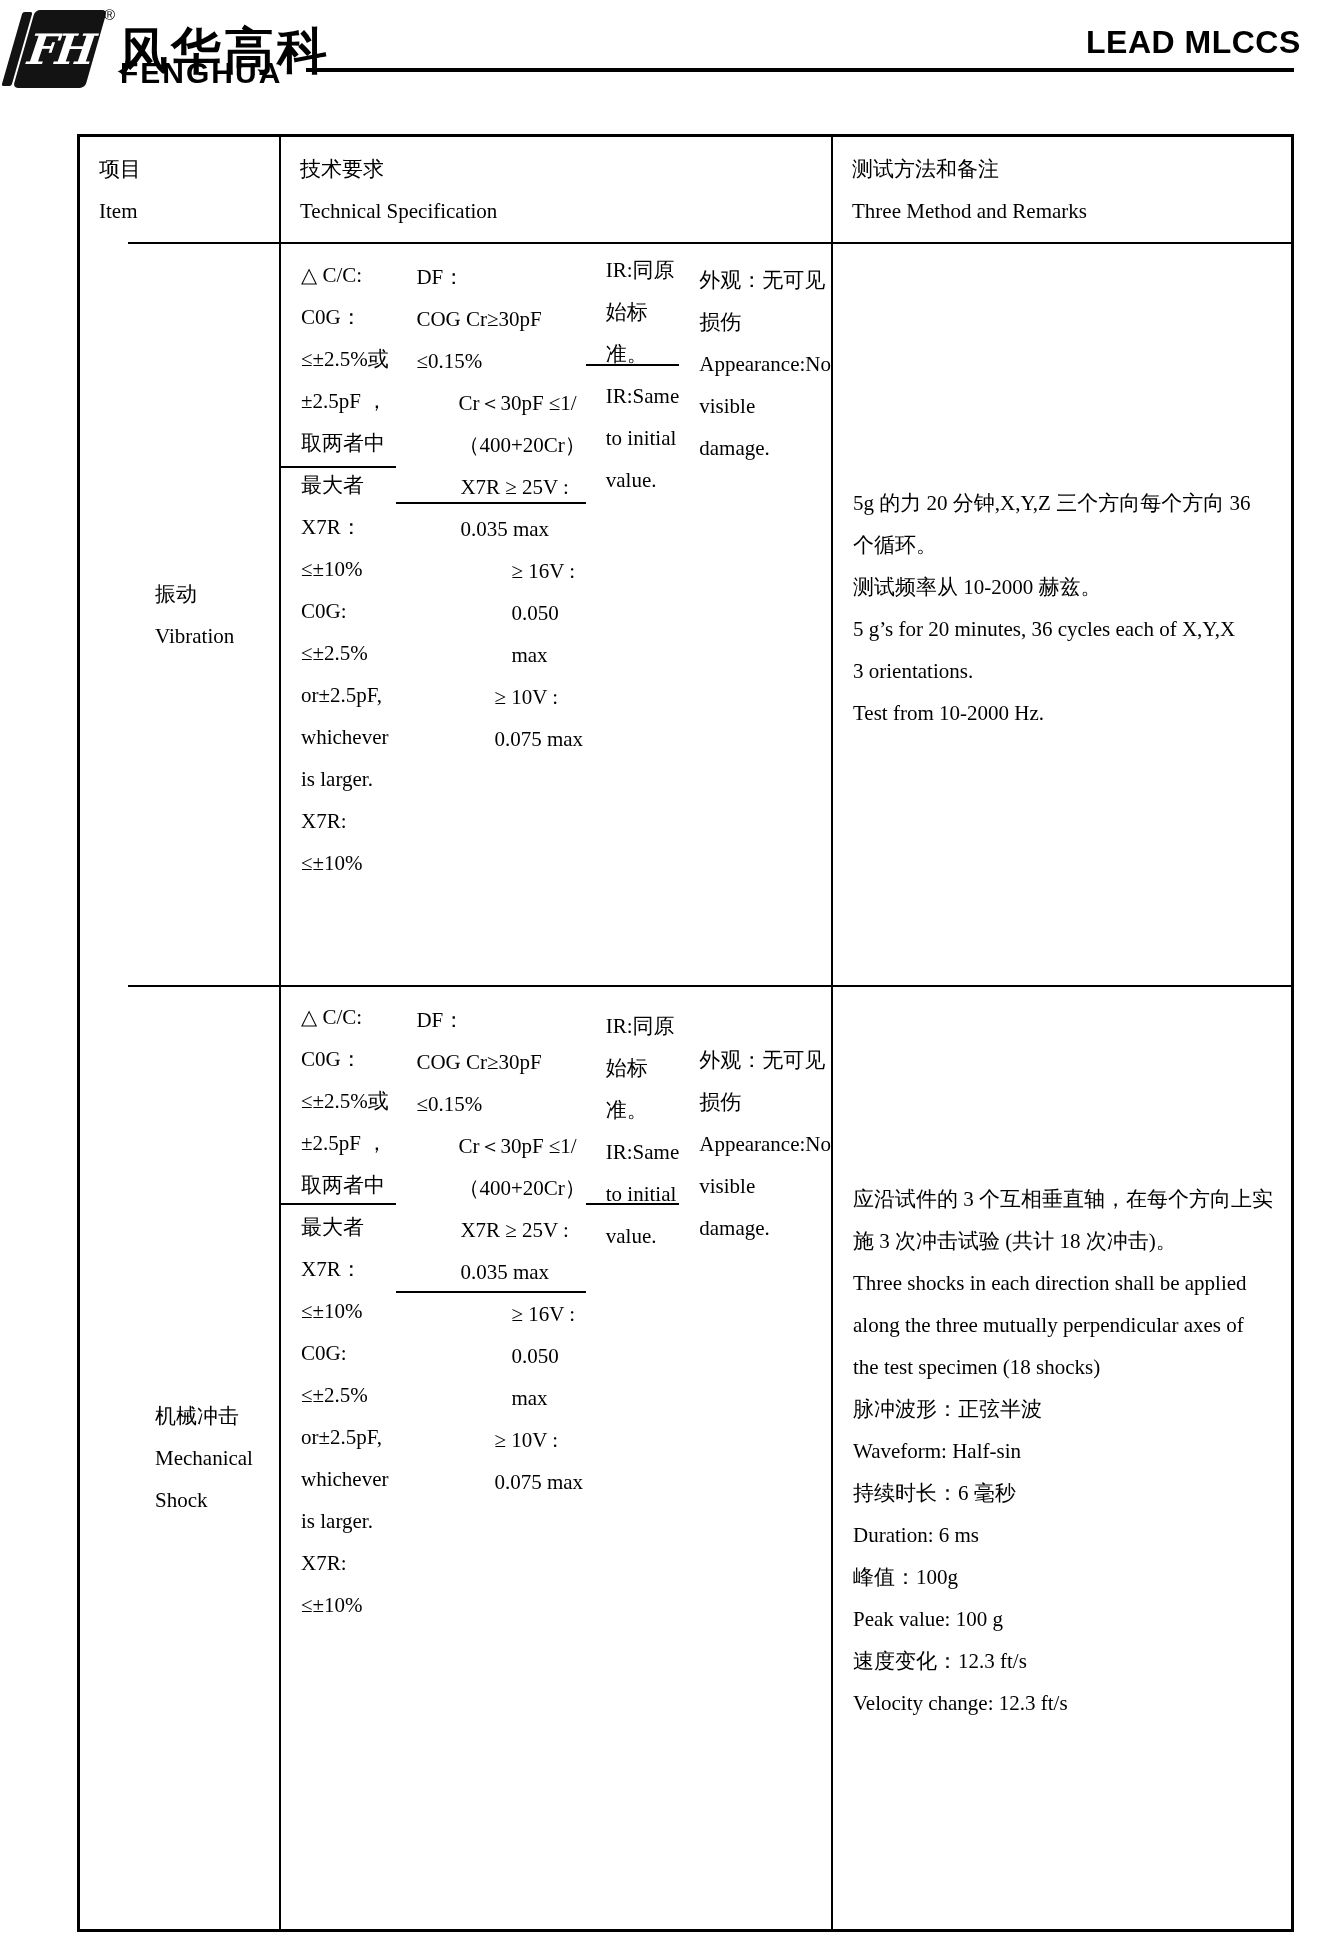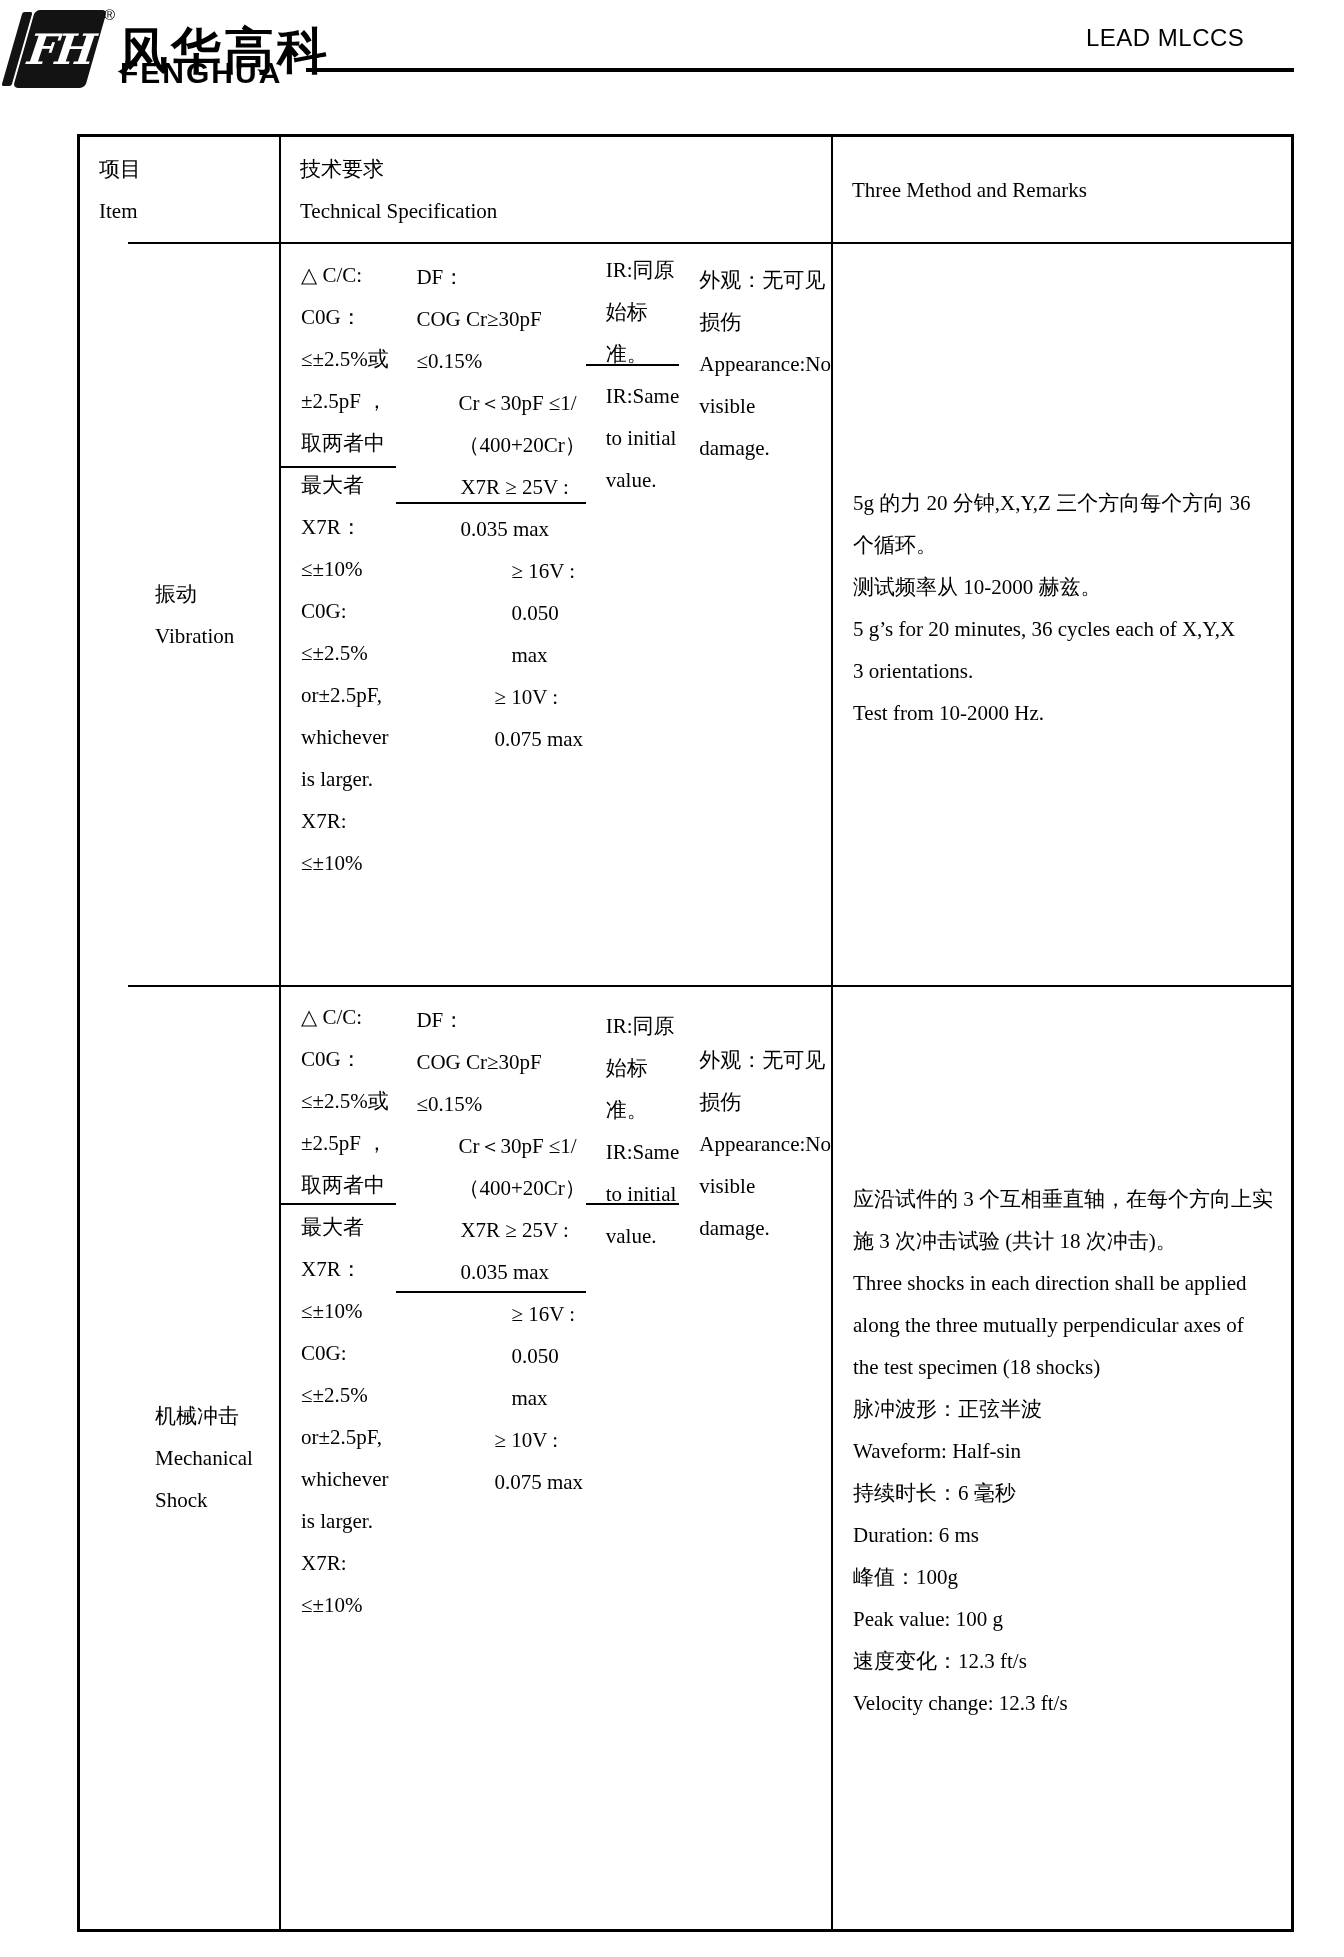--- a/index.html
+++ b/index.html
@@ -12,21 +12,21 @@
   
   .logo-mark { position:absolute; left:16px; top:10px; width:84px; height:78px; }
   .mark-bg { position:absolute; left:8px; right:4px; top:0; bottom:0; background:#131313; transform:skewX(-16deg); border-radius:5px; }
   .mark-slash { position:absolute; left:-4px; top:2px; width:10px; height:74px; background:#131313; transform:skewX(-16deg); border-radius:2px; }
   .mark-text { position:absolute; inset:0; display:flex; align-items:center; justify-content:center;
     color:#fff; font-weight:bold; font-style:italic; font-size:42px; letter-spacing:-2px;
     font-family:"DejaVu Serif","Liberation Serif",serif; transform:skewX(-8deg); padding-left:6px; }
   .reg-mark { position:absolute; left:104px; top:6px; font-size:15px; }
   .brand-cn { position:absolute; left:118px; top:18px; font-size:50px; font-weight:bold; letter-spacing:3px; }
   .brand-en { position:absolute; left:120px; top:56px; font-size:30px; font-weight:bold; letter-spacing:2px; }
-  .doc-title { position:absolute; left:1086px; top:24px; font-size:24px; font-weight:normal; letter-spacing:0.5px; }
+  .doc-title { position:absolute; left:1086px; top:24px; font-size:32px; font-weight:bold; letter-spacing:0.5px; }
   .header-rule { position:absolute; left:306px; top:68px; width:988px; height:4px; background:#000; }
   
   .sheet-table {
     position:absolute; left:77px; top:134px; width:1217px; height:1798px;
     border:3px solid #000; display:grid;
     grid-template-columns:199px 552px 1fr;
     grid-template-rows:105px 743px 1fr;
     font-size:21px; line-height:42px;
   }
   .cell { border-left:2px solid #000; border-top:2px solid #000; overflow:hidden;font-family:Liberation Serif, serif; }
@@ -71,20 +71,21 @@
 
     <div class="cell head first-col head-row">
       <div>项目</div>
       <div>Item</div>
     </div>
     <div class="cell head head-row">
       <div>技术要求</div>
       <div>Technical Specification</div>
     </div>
     <div class="cell head head-row">
+      <div>测试方法和备注</div>
       <div>Three Method and Remarks</div>
     </div>
 
     <div class="cell rowlabel first-col">
       <div>振动</div>
       <div>Vibration</div>
     </div>
     <div class="cell specs r1">
       <section class="sec-cc">
         <div>△ C/C:</div>

